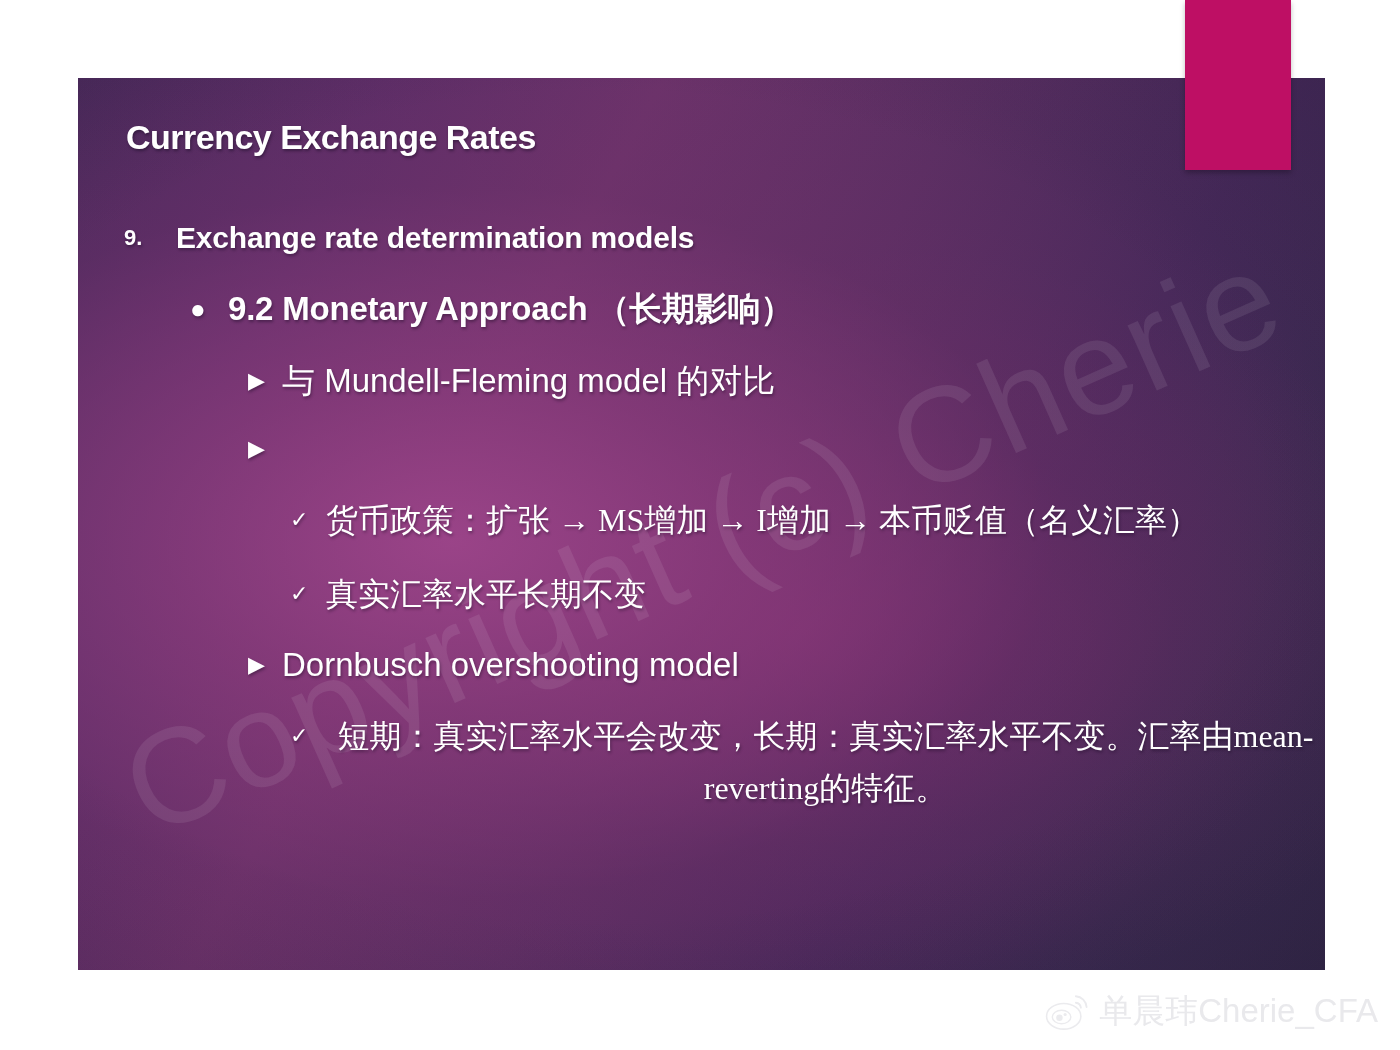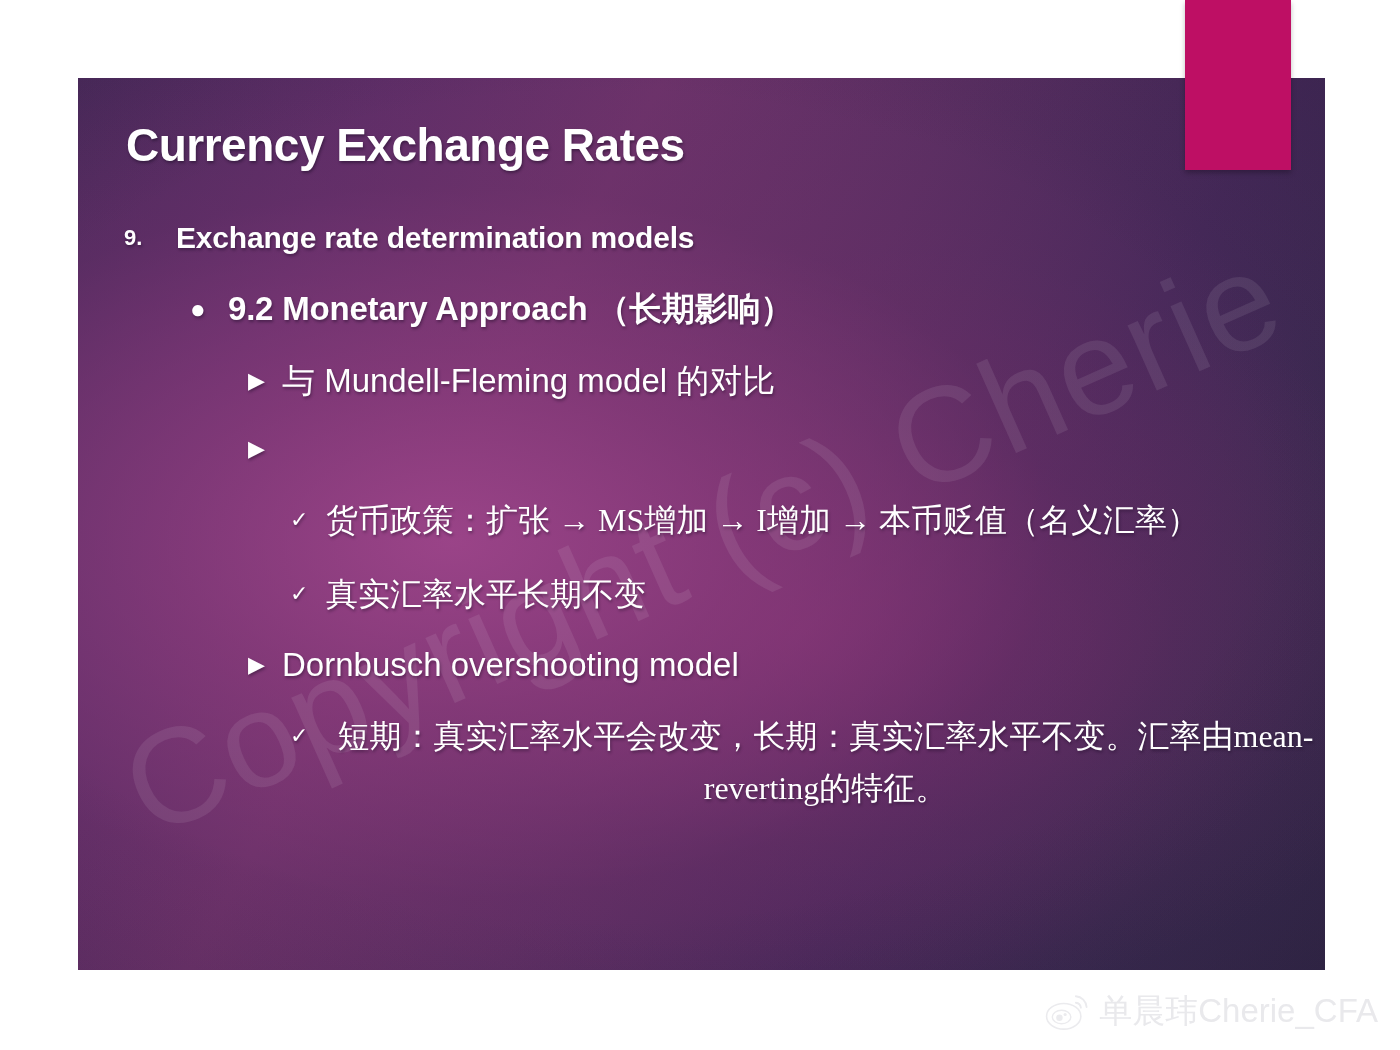--- a/index.html
+++ b/index.html
@@ -99,21 +99,21 @@
     position: relative;
     z-index: 4;
     height: 100%;
   }
 
   #slide-title {
     position: absolute;
     left: 48px;
     top: 40px;
     font-family: "Liberation Sans", sans-serif;
-    font-size: 46px;
+    font-size: 34px;
     font-weight: bold;
     color: #ffffff;
     letter-spacing: -0.5px;
     text-shadow: 1px 2px 3px rgba(20,8,30,0.45);
   }
 
   .bullets {
     position: absolute;
     left: 0;
     top: 140px;

